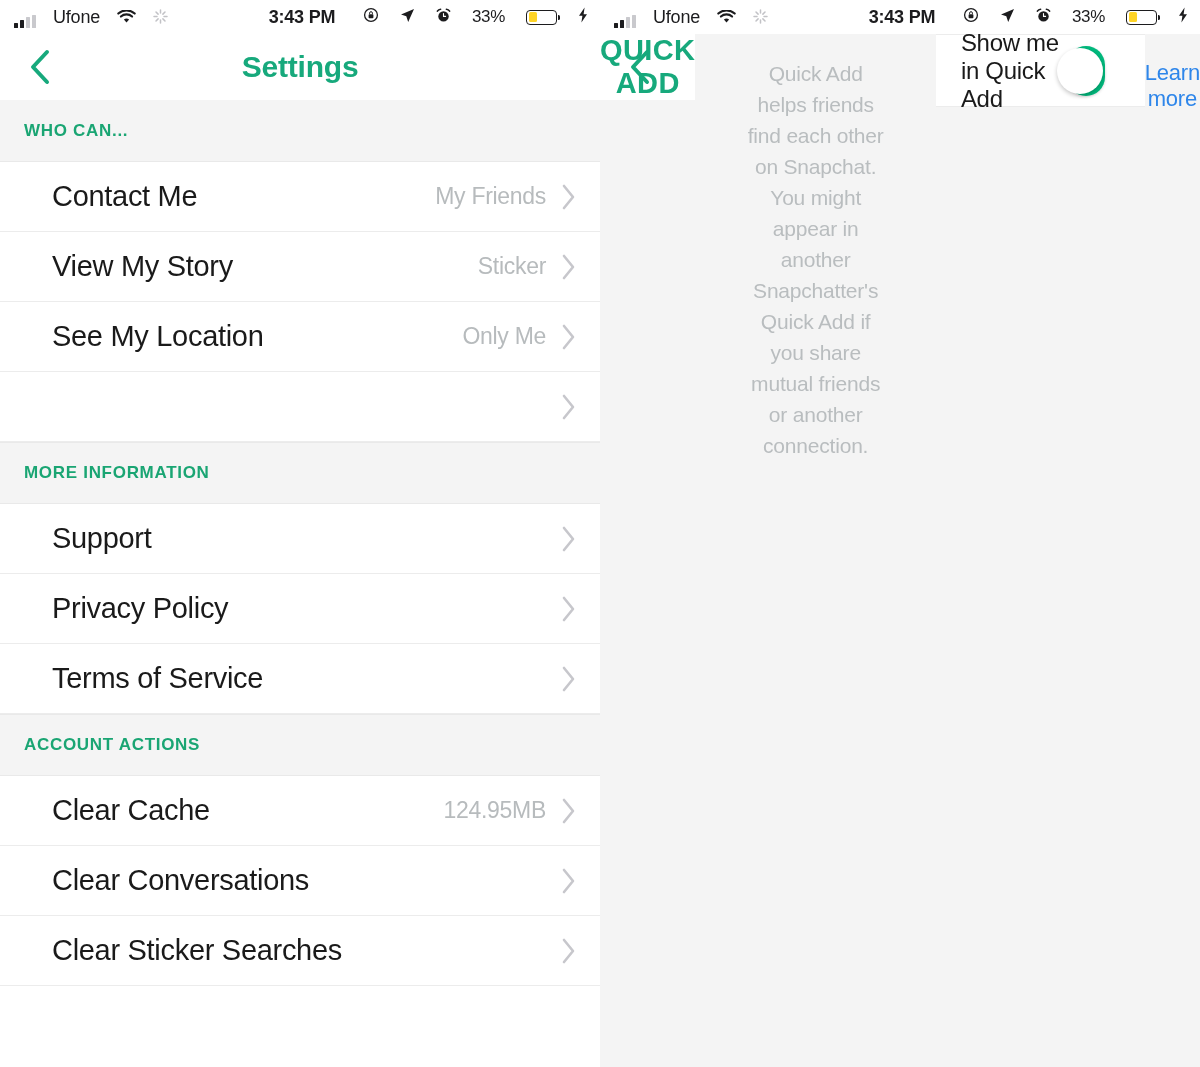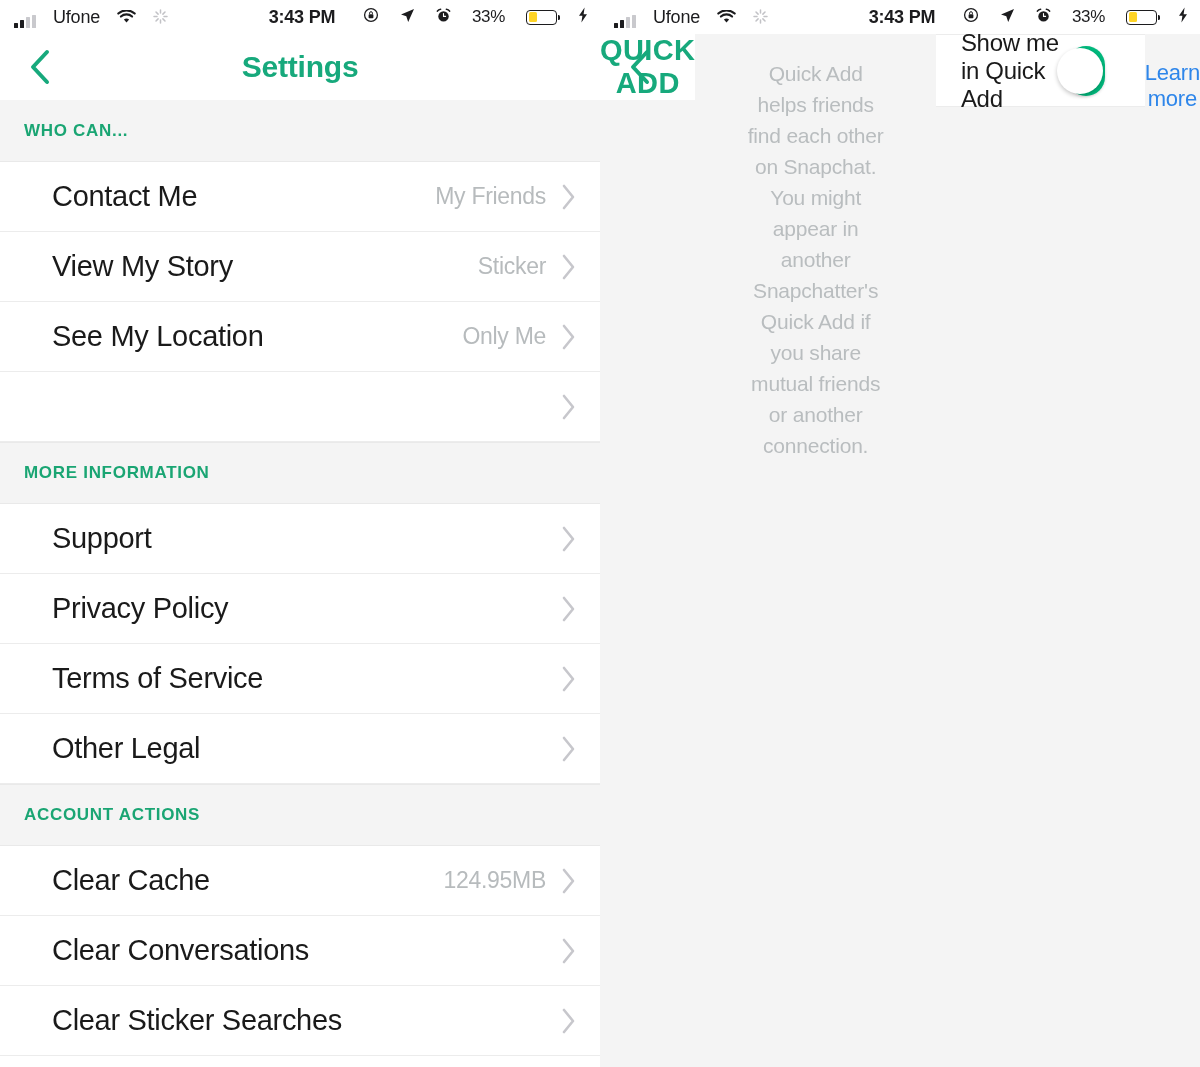--- a/index.html
+++ b/index.html
@@ -294,29 +294,20 @@
     <div class="row">
       <span class="row-label">Terms of Service</span>
       <span class="row-right">
         <span class="row-value"></span>
         <svg class="chev" width="18" height="30" viewBox="0 0 18 30">
             <path d="M4 4 L13 15 L4 26" stroke="#c7c7cc" stroke-width="2.6" fill="none" stroke-linecap="round" stroke-linejoin="round"></path>
           </svg>
       </span>
     </div>
 
-    <div class="row">
-      <span class="row-label">Other Legal</span>
-      <span class="row-right">
-        <span class="row-value"></span>
-        <svg class="chev" width="18" height="30" viewBox="0 0 18 30">
-            <path d="M4 4 L13 15 L4 26" stroke="#c7c7cc" stroke-width="2.6" fill="none" stroke-linecap="round" stroke-linejoin="round"></path>
-          </svg>
-      </span>
-    </div>
 
     <div class="section-header">ACCOUNT ACTIONS</div>
 
     <div class="row">
       <span class="row-label">Clear Cache</span>
       <span class="row-right">
         <span class="row-value">124.95MB</span>
         <svg class="chev" width="18" height="30" viewBox="0 0 18 30">
             <path d="M4 4 L13 15 L4 26" stroke="#c7c7cc" stroke-width="2.6" fill="none" stroke-linecap="round" stroke-linejoin="round"></path>
           </svg>

